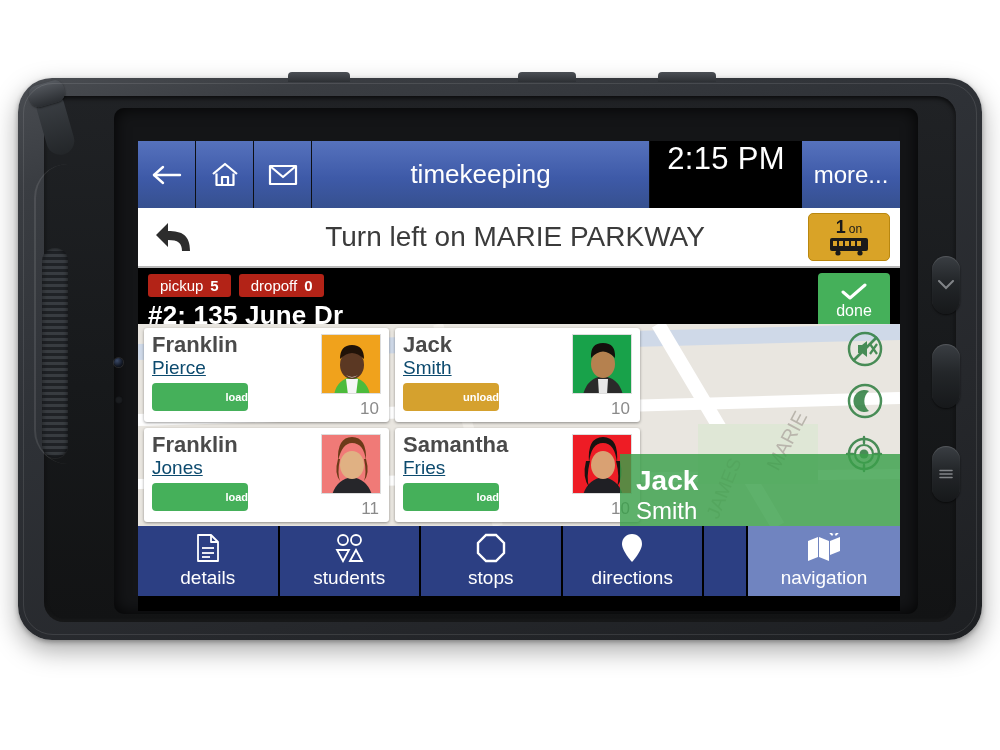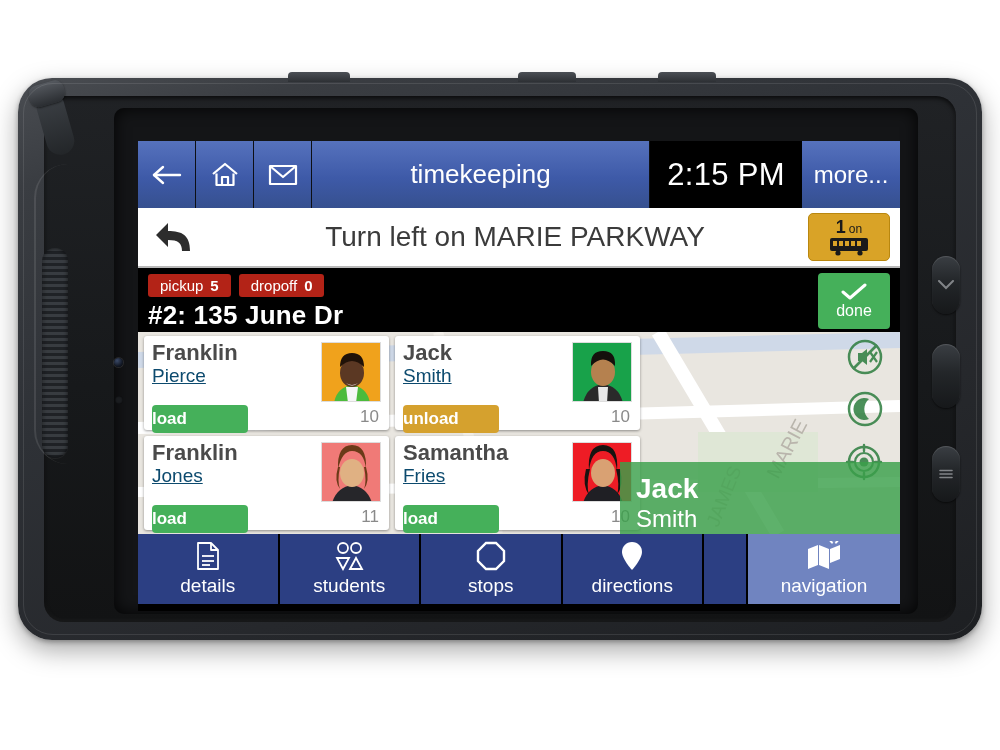--- a/index.html
+++ b/index.html
@@ -96,21 +96,21 @@
   
   .appbar { display:flex; height:67px; width:100%; background:#000; }
   .ab-btn {
     background: linear-gradient(180deg,#5672bd 0%,#3e5aa8 55%,#36508f 100%);
     border-right:1px solid #0d0f14;
     display:flex; align-items:center; justify-content:center;
     color:#fff; font-size:25px; font-weight:400;
   }
   .ab-icon { width:58px; }
   .ab-time { background:#000; color:#fff; font-size:31px; letter-spacing:.3px; width:152px;
-             display:flex; align-items:center; justify-content:center; }
+             display:flex; align-items:flex-start; justify-content:center; }
   .ab-label { flex:1; font-size:26px; }
   .ab-more { width:98px; font-size:24px; border-right:none; }
 
   
   .turnbar {
     position:relative; height:60px; background:#fff;
     display:flex; align-items:center; border-bottom:2px solid #b9b9b9;
   }
   .turn-ico { width:74px; display:flex; align-items:center; justify-content:center; }
   .turn-text { flex:1; text-align:center; color:#3b3b3b; font-size:28px;
@@ -118,21 +118,21 @@
   .bus-badge {
     position:absolute; right:10px; top:5px; width:82px; height:48px;
     background:#d9a327; border-radius:5px; border:1px solid #b9870f;
     display:flex; flex-direction:column; align-items:center; justify-content:center;
     line-height:1;
   }
   .bus-badge .bb-top { font-size:18px; color:#1a1a1a; font-weight:600; }
   .bus-badge .bb-top small { font-size:12px; font-weight:400; margin-left:3px; }
 
   
-  .stopbar { position:relative; height:64px; background:#000; padding:6px 8px 0 10px; }
+  .stopbar { position:relative; height:56px; background:#000; padding:6px 8px 0 10px; }
   .chips { display:flex; gap:8px; }
   .chip { background:#b32317; color:#fff; font-size:15px; border-radius:3px;
           padding:3px 12px; display:flex; gap:7px; align-items:center; }
   .chip b { font-weight:700; }
   .stop-title { color:#fff; font-size:26px; font-weight:700; margin-top:3px; letter-spacing:.2px; }
   .done-btn {
     position:absolute; right:10px; top:5px; width:72px; height:56px;
     background:#45b05a; border-radius:4px; color:#fff;
     display:flex; flex-direction:column; align-items:center; justify-content:center; gap:1px;
     font-size:16px;
@@ -145,22 +145,22 @@
 
   
   .cards {
     position:absolute; left:6px; top:4px; width:496px;
     display:grid; grid-template-columns:1fr 1fr; gap:6px 6px;
   }
   .card { position:relative; background:#fff; border-radius:3px; height:94px;
           box-shadow:0 1px 3px rgba(0,0,0,.4); padding:5px 8px; }
   .c-first { font-size:22px; font-weight:700; color:#4a4a4a; line-height:1.05; }
   .c-last  { font-size:19px; color:#0c4a6e; line-height:1.25;text-decoration:underline; }
-  .c-btn { margin-top:17px; width:96px; height:28px; border-radius:4px; color:#fff;
-           font-size:17px; font-weight:700; display:flex; align-items:center; justify-content:flex-start; }
+  .c-btn { margin-top:3px; width:96px; height:28px; border-radius:4px; color:#fff;
+           font-size:11px; font-weight:700; display:flex; align-items:center; justify-content:flex-end; }
   .c-btn.load { background:#45b05a; }
   .c-btn.unload { background:#d5a12e; }
   .c-photo { position:absolute; right:8px; top:6px; width:60px; height:60px;
              border:1px solid #ddd; overflow:hidden; }
   .c-grade { position:absolute; right:10px; bottom:3px; font-size:17px; color:#8a8a8a; }
 
   
   .overlay {
     position:absolute; left:482px; top:130px; width:280px; height:258px;
     background: rgba(58,160,74,.82);

